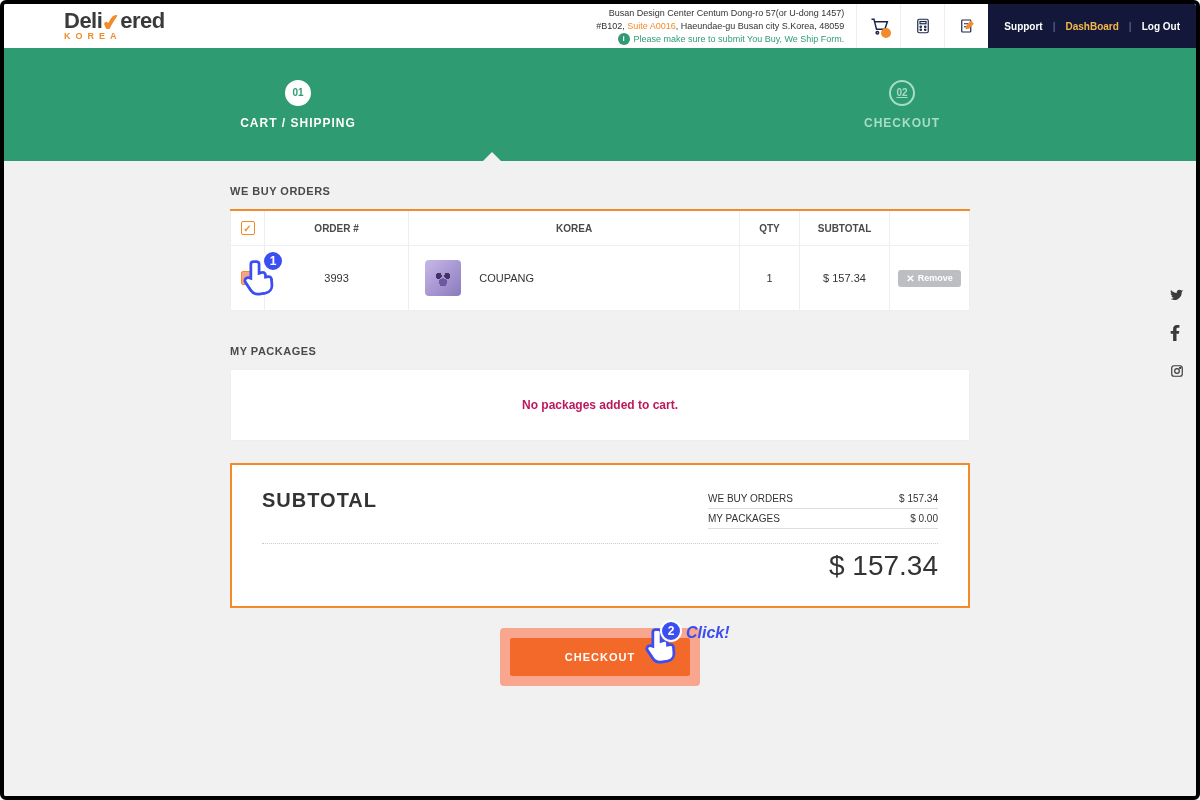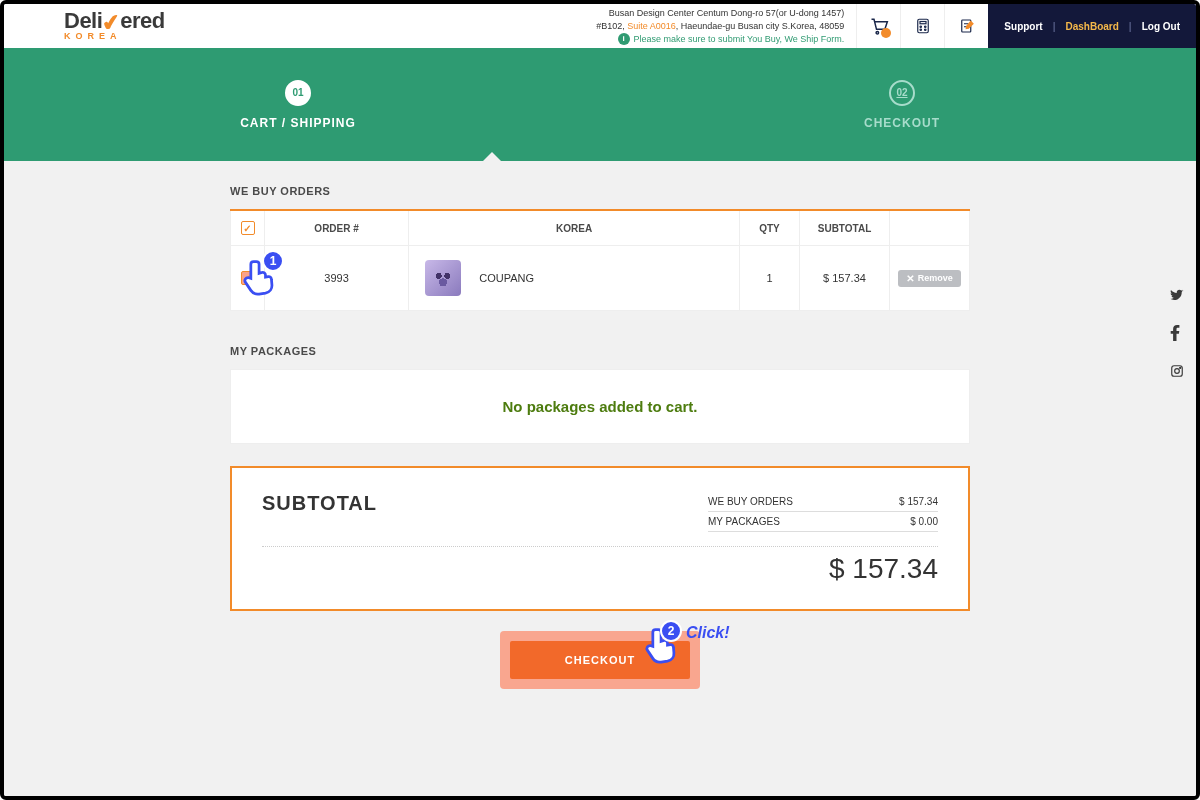--- a/index.html
+++ b/index.html
@@ -60,21 +60,21 @@
 .tbl td { font-size: 11px; color: #333; padding: 14px 6px; border: 1px solid #eee; text-align: center; }
 .tbl .chk { width: 34px; }
 .chkbox { width:14px;height:14px;border:1.5px solid #f28b2a;border-radius:2px;display:inline-flex;align-items:center;justify-content:center;color:#f28b2a;font-size:10px;}
 .chkbox.hi{background:#f9a28a;}
 .prod-cell { display:flex; align-items:center; gap:18px; text-align:left; padding-left:10px;}
 .prod-img { width: 36px; height: 36px; background: linear-gradient(135deg,#c8b8e8,#8a7abd); border-radius:4px; display:flex; align-items:center; justify-content:center;}
 .prod-img::after{content:"";width:22px;height:22px;background:radial-gradient(circle at 30% 40%, #423268 3px, transparent 3px),radial-gradient(circle at 70% 40%, #423268 3px, transparent 3px),radial-gradient(circle at 50% 70%, #6a5aa0 4px, transparent 4px);border-radius:50%;}
 .remove-btn { background:#bcbec2; color:#fff; border:none; border-radius:3px; padding:3px 8px; font-size:9px; font-weight:700; display:inline-flex; align-items:center; gap:3px;}
 .remove-btn .x{font-size:10px;}
 
-.pkg-box { background:#fff; border:1px solid #eee; padding: 28px; text-align:center; font-size:15px; font-weight:700; color:#4d7c0f; margin-bottom: 10px;}
+.pkg-box { background:#fff; border:1px solid #eee; padding: 28px; text-align:center; font-size:12px; font-weight:700; color:#be185d; margin-bottom: 10px;}
 
 .subtotal-box { border: 2px solid #f28b2a; background:#fff; padding: 24px 30px; margin-top: 22px; }
 .subtotal-box .head { display:flex; }
 .subtotal-box .title { font-size: 20px; font-weight: 800; color:#333; letter-spacing:1px;}
 .sub-rows { margin-left:auto; font-size:10px; color:#333; }
 .sub-row { display:flex; gap:60px; padding:4px 0; border-bottom:1px solid #ddd; width: 230px; justify-content:space-between;}
 .sub-row:last-child{border-bottom:1px solid #ddd;}
 .dotline { border-top:1px dotted #ccc; margin:14px 0 6px; }
 .grand { text-align:right; font-size:28px; font-weight:400; color:#333; }
 

